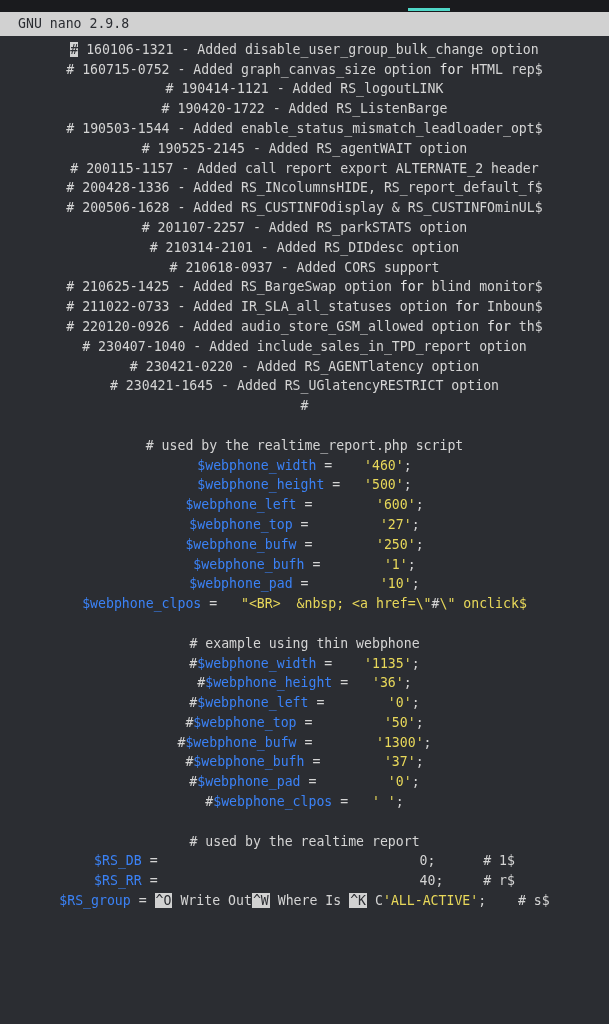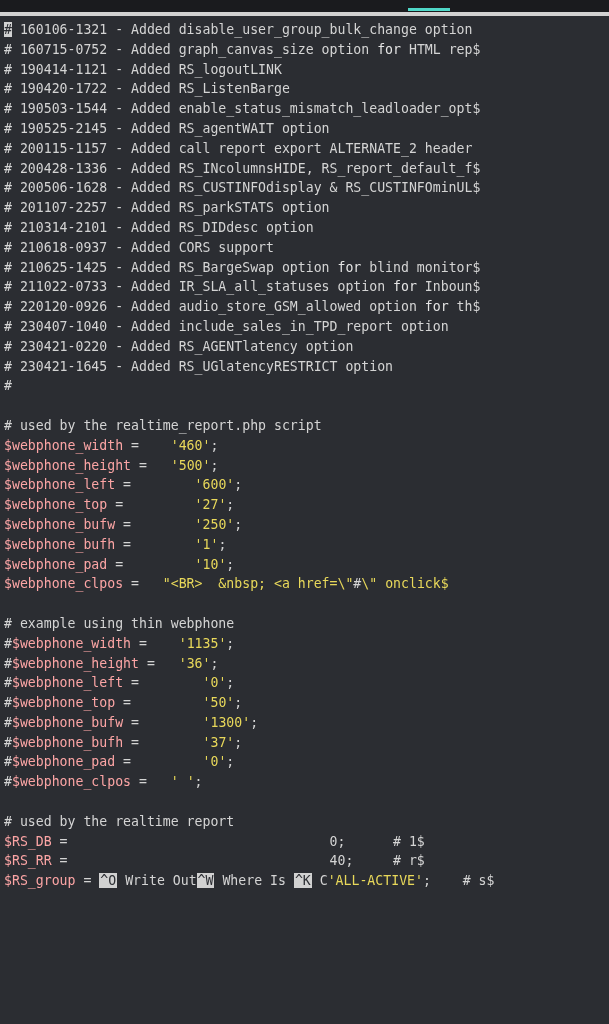--- a/index.html
+++ b/index.html
@@ -32,32 +32,34 @@
     padding: 2px 4px;
     display: flex;
     font-weight: 500;
   }
   .titlebar .app { width: 210px; padding-left: 14px; }
   .titlebar .file { }
   .editor {
     padding: 4px 4px 0 4px;
     white-space: pre;
     font-size: 13.2px;
+    text-align: center;
   }
   .line { display: block; min-height: 1.5em; }
   .plain { color: #d4d4d4; }
   .kw { color: #e5e5e5; font-weight: 500; }
-  .var { color: #fca5a5; }
+  .var { color: #3b82f6; }
   .str { color: #e8d85a; font-weight: 400; }
   .cursor { background: #d1d1d1; color: #2b2d32; }
   .shortcut-key { background: #d1d1d1; color: #2b2d32; padding: 0 1px; }
 </style>
 </head>
 <body>
 
 <div class="topbar">
   <div class="topbar-accent"></div>
 </div>
 
 <div class="titlebar">
+  <span class="app">GNU nano 2.9.8</span>
 </div>
 
 <div class="editor" id="editor"><span class="line"><span class="cursor">#</span><span class="plain"> 160106-1321 - Added disable_user_group_bulk_change option</span></span><span class="line"><span class="plain"># 160715-0752 - Added graph_canvas_size option <span class="kw">for</span> HTML rep$</span></span><span class="line"><span class="plain"># 190414-1121 - Added RS_logoutLINK</span></span><span class="line"><span class="plain"># 190420-1722 - Added RS_ListenBarge</span></span><span class="line"><span class="plain"># 190503-1544 - Added enable_status_mismatch_leadloader_opt$</span></span><span class="line"><span class="plain"># 190525-2145 - Added RS_agentWAIT option</span></span><span class="line"><span class="plain"># 200115-1157 - Added call report export ALTERNATE_2 header</span></span><span class="line"><span class="plain"># 200428-1336 - Added RS_INcolumnsHIDE, RS_report_default_f$</span></span><span class="line"><span class="plain"># 200506-1628 - Added RS_CUSTINFOdisplay &amp; RS_CUSTINFOminUL$</span></span><span class="line"><span class="plain"># 201107-2257 - Added RS_parkSTATS option</span></span><span class="line"><span class="plain"># 210314-2101 - Added RS_DIDdesc option</span></span><span class="line"><span class="plain"># 210618-0937 - Added CORS support</span></span><span class="line"><span class="plain"># 210625-1425 - Added RS_BargeSwap option <span class="kw">for</span> blind monitor$</span></span><span class="line"><span class="plain"># 211022-0733 - Added IR_SLA_all_statuses option <span class="kw">for</span> Inboun$</span></span><span class="line"><span class="plain"># 220120-0926 - Added audio_store_GSM_allowed option <span class="kw">for</span> th$</span></span><span class="line"><span class="plain"># 230407-1040 - Added include_sales_in_TPD_report option</span></span><span class="line"><span class="plain"># 230421-0220 - Added RS_AGENTlatency option</span></span><span class="line"><span class="plain"># 230421-1645 - Added RS_UGlatencyRESTRICT option</span></span><span class="line"><span class="plain">#</span></span><span class="line">&nbsp;</span><span class="line"><span class="plain"># used by the realtime_report.php script</span></span><span class="line"><span class="var">$webphone_width</span><span class="plain"> =    </span><span class="str">'460'</span><span class="plain">;</span></span><span class="line"><span class="var">$webphone_height</span><span class="plain"> =   </span><span class="str">'500'</span><span class="plain">;</span></span><span class="line"><span class="var">$webphone_left</span><span class="plain"> =        </span><span class="str">'600'</span><span class="plain">;</span></span><span class="line"><span class="var">$webphone_top</span><span class="plain"> =         </span><span class="str">'27'</span><span class="plain">;</span></span><span class="line"><span class="var">$webphone_bufw</span><span class="plain"> =        </span><span class="str">'250'</span><span class="plain">;</span></span><span class="line"><span class="var">$webphone_bufh</span><span class="plain"> =        </span><span class="str">'1'</span><span class="plain">;</span></span><span class="line"><span class="var">$webphone_pad</span><span class="plain"> =         </span><span class="str">'10'</span><span class="plain">;</span></span><span class="line"><span class="var">$webphone_clpos</span><span class="plain"> =   </span><span class="str">"&lt;BR&gt;  &amp;nbsp; &lt;a href=\"</span><span class="plain">#</span><span class="str">\" onclick$</span></span><span class="line">&nbsp;</span><span class="line"><span class="plain"># example using thin webphone</span></span><span class="line"><span class="plain">#</span><span class="var">$webphone_width</span><span class="plain"> =    </span><span class="str">'1135'</span><span class="plain">;</span></span><span class="line"><span class="plain">#</span><span class="var">$webphone_height</span><span class="plain"> =   </span><span class="str">'36'</span><span class="plain">;</span></span><span class="line"><span class="plain">#</span><span class="var">$webphone_left</span><span class="plain"> =        </span><span class="str">'0'</span><span class="plain">;</span></span><span class="line"><span class="plain">#</span><span class="var">$webphone_top</span><span class="plain"> =         </span><span class="str">'50'</span><span class="plain">;</span></span><span class="line"><span class="plain">#</span><span class="var">$webphone_bufw</span><span class="plain"> =        </span><span class="str">'1300'</span><span class="plain">;</span></span><span class="line"><span class="plain">#</span><span class="var">$webphone_bufh</span><span class="plain"> =        </span><span class="str">'37'</span><span class="plain">;</span></span><span class="line"><span class="plain">#</span><span class="var">$webphone_pad</span><span class="plain"> =         </span><span class="str">'0'</span><span class="plain">;</span></span><span class="line"><span class="plain">#</span><span class="var">$webphone_clpos</span><span class="plain"> =   </span><span class="str">' '</span><span class="plain">;</span></span><span class="line">&nbsp;</span><span class="line"><span class="plain"># used by the realtime report</span></span><span class="line"><span class="var">$RS_DB</span><span class="plain"> =                                 0;      # 1$</span></span><span class="line"><span class="var">$RS_RR</span><span class="plain"> =                                 40;     # r$</span></span><span class="line"><span class="var">$RS_group</span><span class="plain"> = </span><span class="shortcut-key">^O</span><span class="plain"> Write Out</span><span class="shortcut-key">^W</span><span class="plain"> Where Is </span><span class="shortcut-key">^K</span><span class="plain"> C</span><span class="str">'ALL-ACTIVE'</span><span class="plain">;    # s$</span></span></div>
 
 </body></html>

